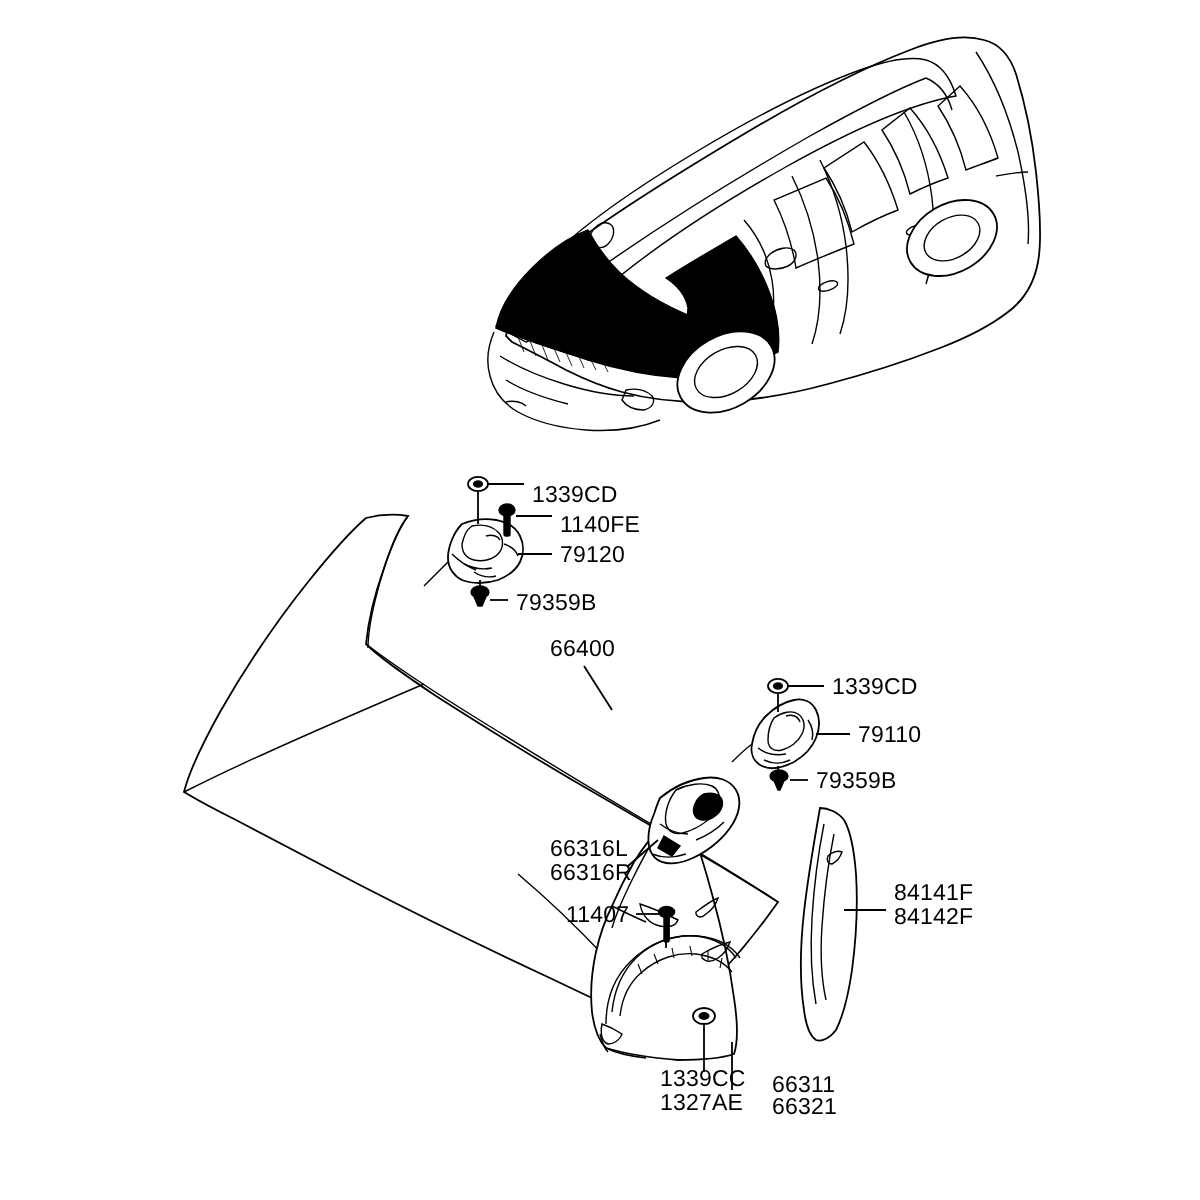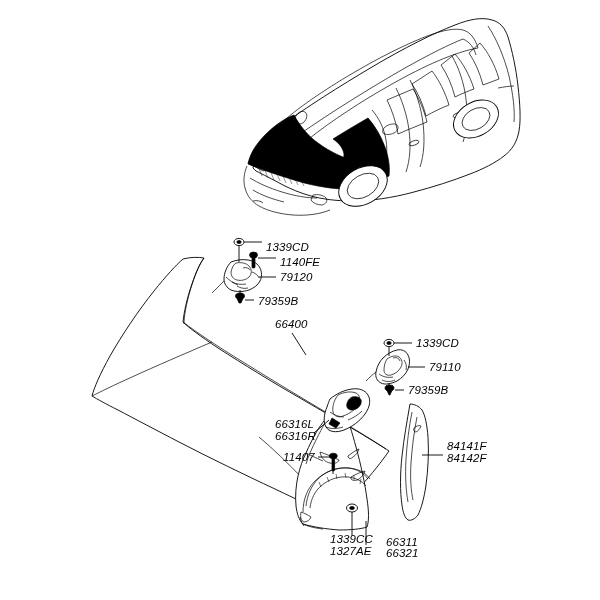--- a/index.html
+++ b/index.html
@@ -4,21 +4,21 @@
 <title>Parts Diagram</title>
 <style>
   html,body{margin:0;padding:0;background:#ffffff;}
   body{
     width:600px;height:600px;
     font-family:"Liberation Sans", sans-serif;
     color:#000;
     overflow:hidden;
     position:relative;
   }
-  #stage{position:absolute;inset:0;width:600px;height:600px;font-style:italic;}
+  #stage{position:absolute;inset:0;width:600px;height:600px;}
   #stage svg{display:block;width:600px;height:600px;}
   .lbl{
     font-family:"Liberation Sans", sans-serif;
     font-size:11.5px;
     fill:#000;
     letter-spacing:0.1px;
   }
   .ln{stroke:#000;stroke-width:0.9;fill:none;}
   .ol{stroke:#000;stroke-width:0.9;fill:#fff;}
   .ol-thin{stroke:#000;stroke-width:0.7;fill:none;}

